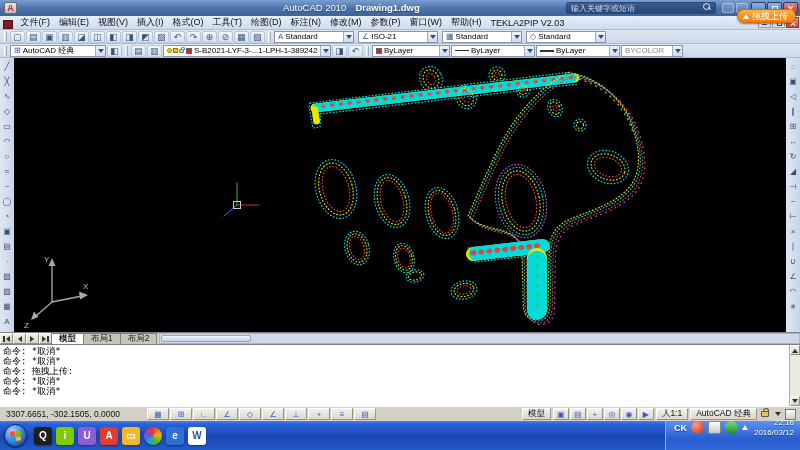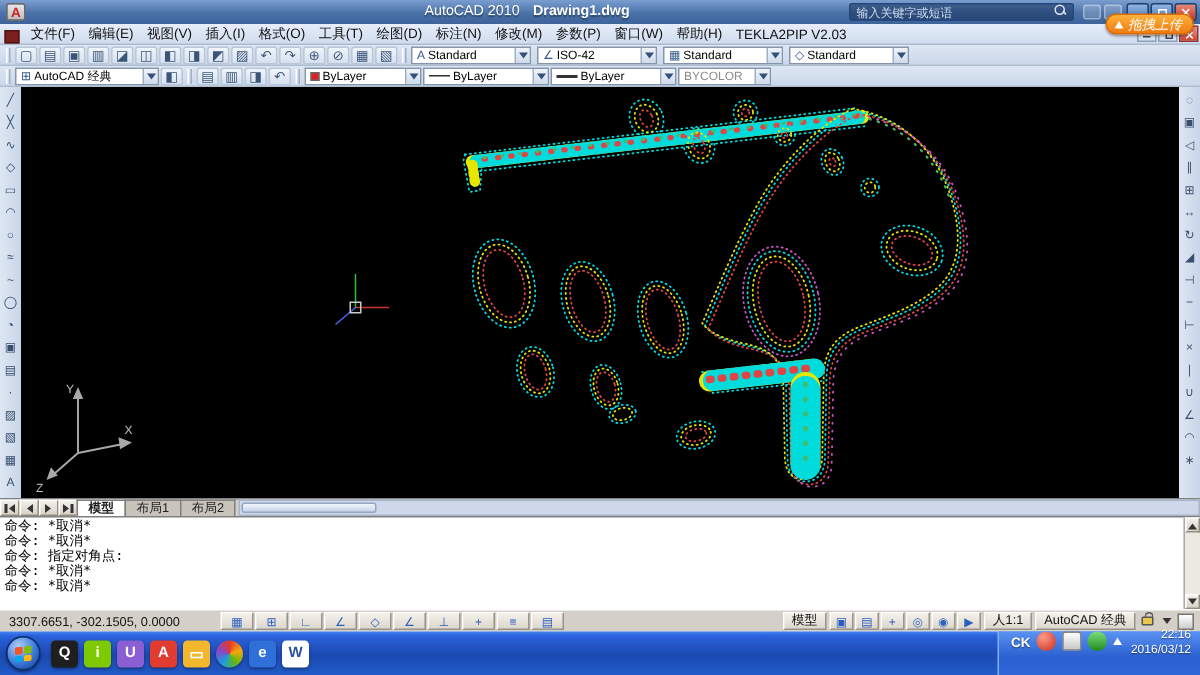--- a/index.html
+++ b/index.html
@@ -18,21 +18,21 @@
   .mag::after{content:"";position:absolute;left:5px;top:5px;width:3px;height:1.2px;background:#dfe9f8;transform:rotate(45deg);}
   .tb-minis{position:absolute;right:52px;top:3px;display:flex;gap:2px;}
   .tb-mini{width:12px;height:10px;background:rgba(255,255,255,.18);border:1px solid rgba(255,255,255,.35);border-radius:2px;}
   .winbtns{position:absolute;right:2px;top:2px;display:flex;gap:1px;}
   .wbtn{width:15px;height:12px;border:1px solid #20426f;border-radius:2px;background:linear-gradient(#8fb4e4,#4f79b4);position:relative;}
   .wbtn.close{background:linear-gradient(#e98777,#c23b28);}
   .wbtn .bar{position:absolute;left:3px;right:3px;bottom:2px;height:1.5px;background:#fff;}
   .wbtn .box{position:absolute;left:4px;top:2.5px;width:6px;height:5.5px;border:1.2px solid #fff;}
   .wbtn .x1,.wbtn .x2{position:absolute;left:3px;right:3px;top:5px;height:1.4px;background:#fff;}
   .wbtn .x1{transform:rotate(45deg);} .wbtn .x2{transform:rotate(-45deg);}
-  .upload-pill{position:absolute;right:4px;top:9px;height:14px;z-index:60;display:flex;align-items:center;gap:3px;padding:0 7px 0 5px;background:linear-gradient(#ffb03a,#f07c12);border-radius:8px;border:1px solid #d96c08;color:#fff;font-size:9px;box-shadow:0 1px 2px rgba(0,0,0,.45);white-space:nowrap;font-style:italic;}
+  .upload-pill{position:absolute;right:4px;top:9px;height:14px;z-index:60;display:flex;align-items:center;gap:3px;padding:0 7px 0 5px;background:linear-gradient(#ffb03a,#f07c12);border-radius:8px;border:1px solid #d96c08;color:#fff;font-size:9px;box-shadow:0 1px 2px rgba(0,0,0,.45);white-space:nowrap;}
   .up-arrow{width:0;height:0;border:3.5px solid transparent;border-bottom:5px solid #fff;margin-top:-3px;}
 
   
   .menubar{height:14px;flex:0 0 14px;background:linear-gradient(#e6eefa,#cfdcee);border-bottom:1px solid #aebccf;display:flex;align-items:flex-end;font-size:9px;color:#111;position:relative;}
   .docicon{width:10px;height:9px;margin:0 3px;background:#7a2020;border:1px solid #511;}
   .menu-item{padding:0 4.5px;height:100%;display:flex;align-items:center;white-space:nowrap;}
   .mwin{position:absolute;right:1px;top:1px;display:flex;gap:1px;}
   .mbtn{width:13px;height:11px;border:1px solid #8fa0b8;background:linear-gradient(#f4f7fb,#d4dfee);position:relative;}
   .mbtn.close{background:linear-gradient(#ef9a8c,#cc4430);border-color:#933;}
   .mbtn .bar{position:absolute;left:3px;right:3px;bottom:2px;height:1.2px;background:#445;}
@@ -239,21 +239,21 @@
     <span style="display:flex;gap:4px;align-items:center;">
 
         <span class="dd" style="width:80px;">
           <span class="ddicon">A</span>
           <span class="val">Standard</span>
           <span class="caret"></span>
         </span>
 
         <span class="dd" style="width:80px;">
           <span class="ddicon">∠</span>
-          <span class="val">ISO-42</span>
+          <span class="val">ISO-21</span>
           <span class="caret"></span>
         </span>
 
         <span class="dd" style="width:80px;">
           <span class="ddicon">▦</span>
           <span class="val">Standard</span>
           <span class="caret"></span>
         </span>
 
         <span class="dd" style="width:80px;">
@@ -268,20 +268,28 @@
     <span class="grip"></span>
     <span class="dd" style="width:96px;">
       <span class="ddicon">⊞</span>
       <span class="val">AutoCAD 经典</span>
       <span class="caret"></span>
     </span>
     <span class="tb-icon">◧</span>
     <span class="grip"></span>
     <span class="tb-icon">▤</span>
     <span class="tb-icon">▥</span>
+    <span class="dd" style="width:168px;">
+      <span class="bulb"></span>
+      <span class="sun"></span>
+      <span class="lockmini"></span>
+      <span class="swatch sw-red"></span>
+      <span class="val">S-B2021-LYF-3-...1-LPH-1-389242</span>
+      <span class="caret"></span>
+    </span>
     <span class="tb-icon">◨</span>
     <span class="tb-icon">↶</span>
     <span class="grip"></span>
     <span class="dd" style="width:78px;">
       <span class="swatch sw-red"></span>
       <span class="val">ByLayer</span>
       <span class="caret"></span>
     </span>
     <span class="dd" style="width:84px;">
       <span class="ltline"></span>
@@ -541,21 +549,21 @@
   </div>
 
   <div class="cmdwin">
     <div class="cmdmain">
       <div class="cmdhist">
 
           <div>命令: *取消*</div>
 
           <div>命令: *取消*</div>
 
-          <div>命令: 指定对角点:</div>
+          <div>命令: 拖拽上传:</div>
 
           <div>命令: *取消*</div>
 
           <div>命令: *取消*</div>
         </div>
     </div>
     <div class="vscroll">
       <span class="vsbtn">
           <span class="tri-u"></span>
         </span>

